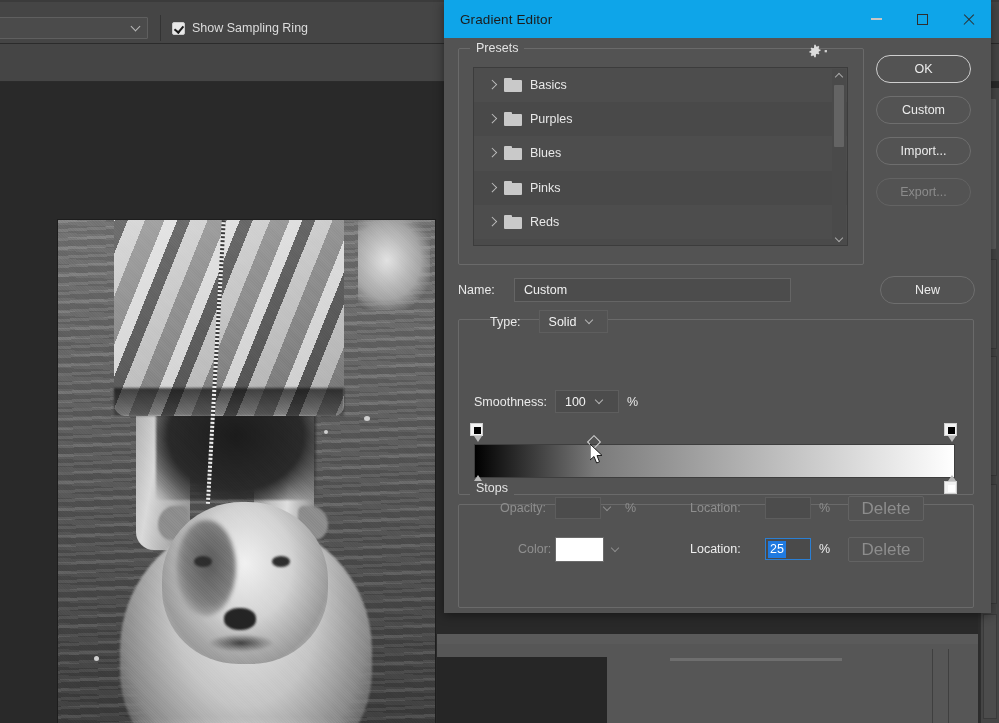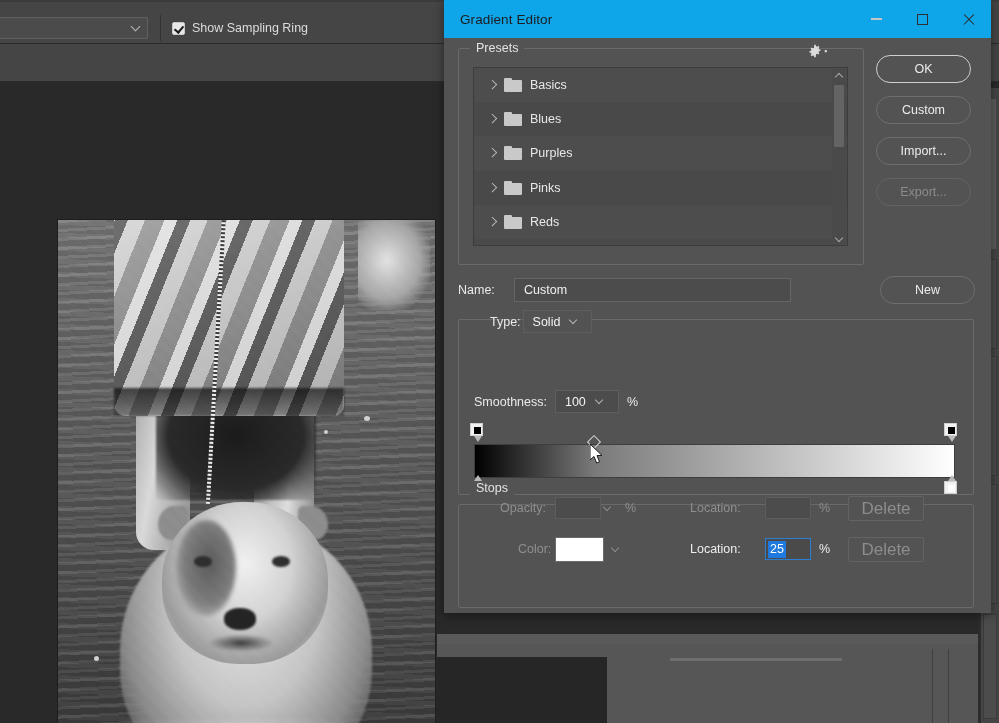--- a/index.html
+++ b/index.html
@@ -295,21 +295,21 @@
   
   .name-label { position: absolute; left: 14px; top: 245px; font-size: 12.5px; color: #eaeaea; }
   .name-input {
     position: absolute; left: 70px; top: 240px; width: 277px; height: 24px;
     background: #4c4c4c; border: 1px solid #656565;
     color: #f0f0f0; font-size: 12.5px; display: flex; align-items: center; padding-left: 9px;
   }
 
   
   .grad-group { left: 14px; top: 281px; width: 516px; height: 176px; }
-  .type-row { position: absolute; left: 46px; top: 272px; display: flex; align-items: center; gap: 2px; }
+  .type-row { position: absolute; left: 46px; top: 272px; display: flex; align-items: center; gap: 18px; }
   .type-label { font-size: 12.5px; color: #eaeaea; }
   .combo {
     height: 23px; background: #4c4c4c; border: 1px solid #5e5e5e;
     display: flex; align-items: center; padding: 0 4px 0 9px; gap: 10px;
   }
   .combo-val { font-size: 12.5px; color: #f2f2f2; }
   .combo-chev { width: 9px; height: 9px; }
   .combo-chev .chev-glyph { border-color: #b4b4b4; width: 6px; height: 6px; }
 
   .smooth-row { position: absolute; left: 30px; top: 352px; display: flex; align-items: center; gap: 8px; }
@@ -464,26 +464,26 @@
 
       <div class="preset-list">
         <div class="preset-row">
           <span class="twisty"></span>
           <span class="folder"></span>
           <span class="preset-label">Basics</span>
         </div>
         <div class="preset-row">
           <span class="twisty"></span>
           <span class="folder"></span>
-          <span class="preset-label">Blues</span>
+          <span class="preset-label">Purples</span>
         </div>
         <div class="preset-row">
           <span class="twisty"></span>
           <span class="folder"></span>
-          <span class="preset-label">Purples</span>
+          <span class="preset-label">Blues</span>
         </div>
         <div class="preset-row">
           <span class="twisty"></span>
           <span class="folder"></span>
           <span class="preset-label">Pinks</span>
         </div>
         <div class="preset-row">
           <span class="twisty"></span>
           <span class="folder"></span>
           <span class="preset-label">Reds</span>

